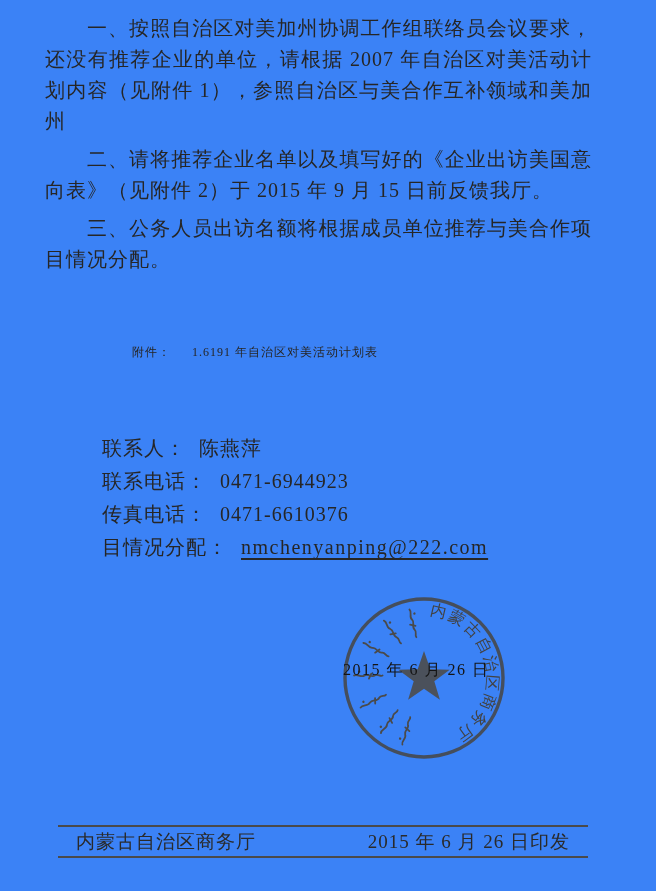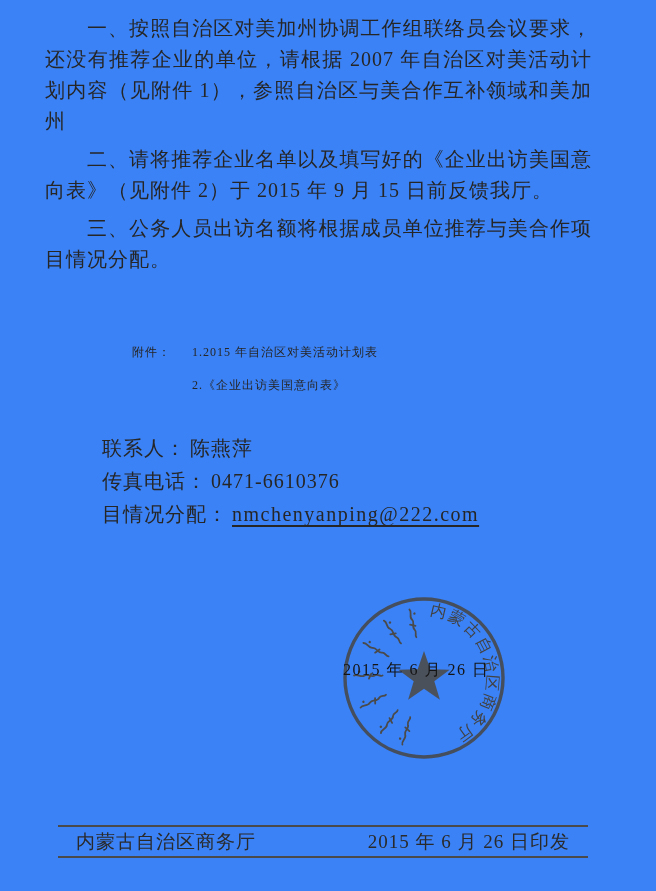--- a/index.html
+++ b/index.html
@@ -49,21 +49,21 @@
   .contact {
     position: absolute;
     left: 102px;
     top: 432px;
     font-size: 20px;
     letter-spacing: 1px;
     line-height: 33px;
     color: #262626;
   }
   .contact-row { }
-  .contact-value { margin-left: 4px; text-align: right; }
+  .contact-value { margin-left: 13px; text-align: right; }
   .email {
     text-decoration: underline;
     text-underline-offset: 4px;
     letter-spacing: 1.5px;
   }
   
   .seal-wrap {
     position: absolute;
     left: 318px;
     top: 572px;
@@ -119,29 +119,31 @@
     <div class="para">
       <div class="line indent j">三、公务人员出访名额将根据成员单位推荐与美合作项</div>
       <div class="line">目情况分配。</div>
     </div>
   </div>
 
   <div class="attachments">
     <div class="att-row">
       <span class="att-label">附件：</span>
       <div class="att-items">
-        <div>1.2015 年自治区对美活动计划表</div>
-        <div>2.《企业出访美国意向表》</div>
+        <div>1.6191 年自治区对美活动计划表</div>
       </div>
     </div>
   </div>
 
   <div class="contact">
     <div class="contact-row">
       <span>联系人：</span><span class="contact-value">陈燕萍</span>
+    </div>
+    <div class="contact-row">
+      <span>联系电话：</span><span class="contact-value">0471-6944923</span>
     </div>
     <div class="contact-row">
       <span>传真电话：</span><span class="contact-value">0471-6610376</span>
     </div>
     <div class="contact-row">
       <span>目情况分配：</span><span class="contact-value email">nmchenyanping@222.com</span>
     </div>
   </div>
 
   <div class="seal-wrap">

